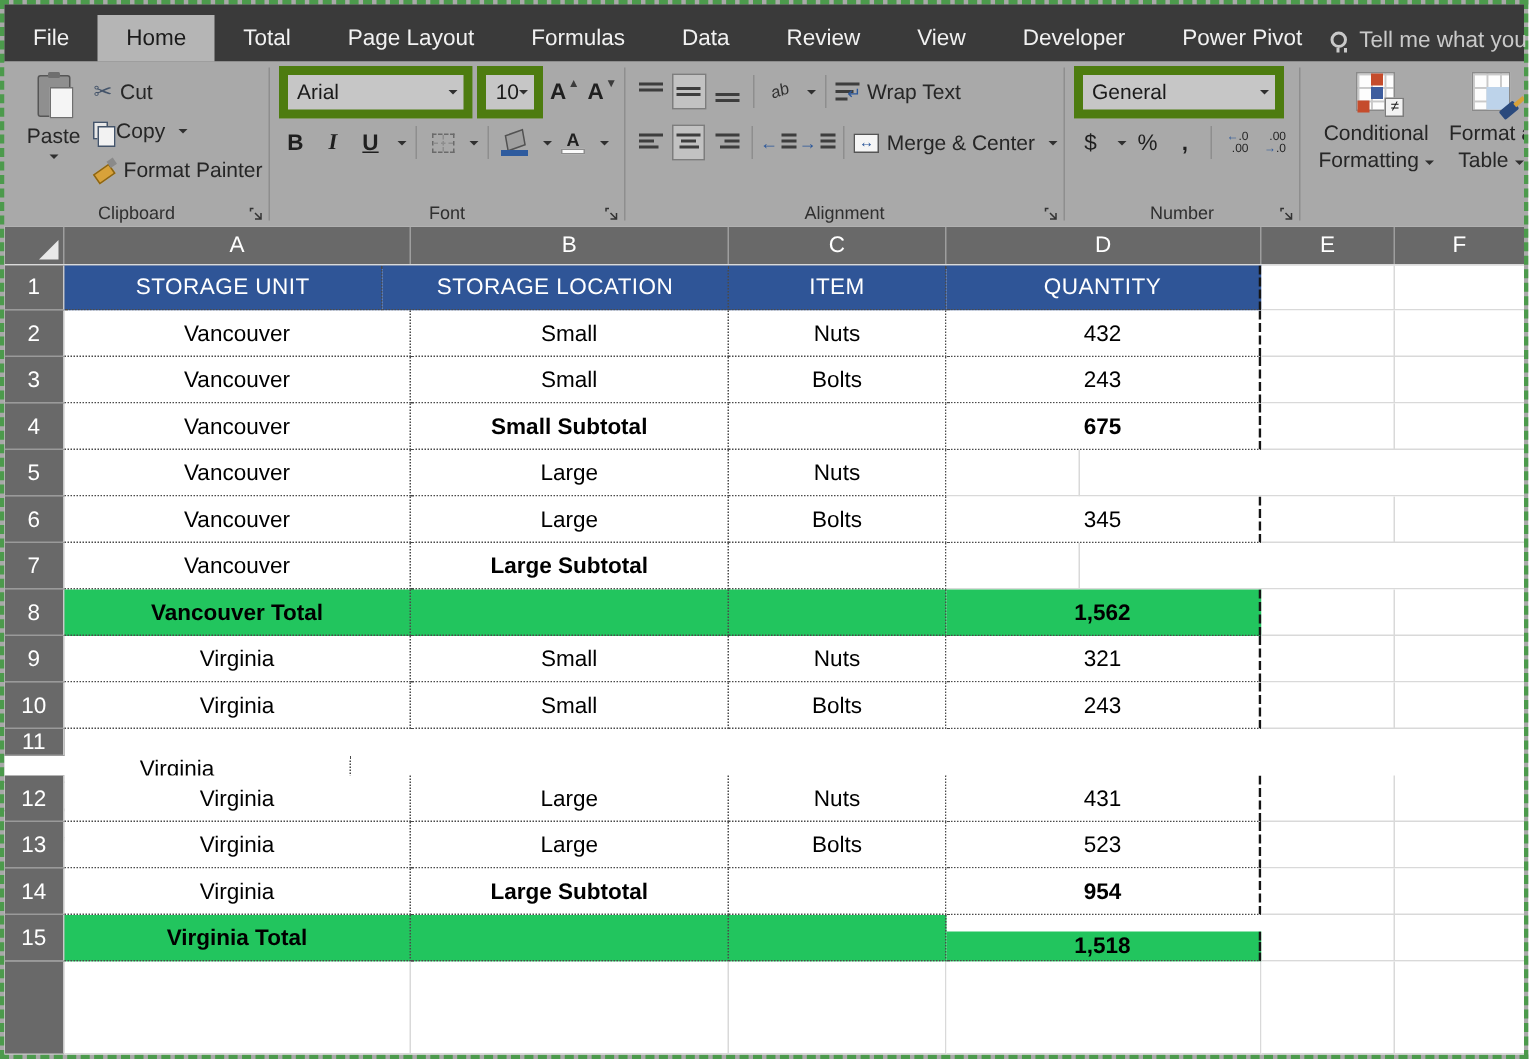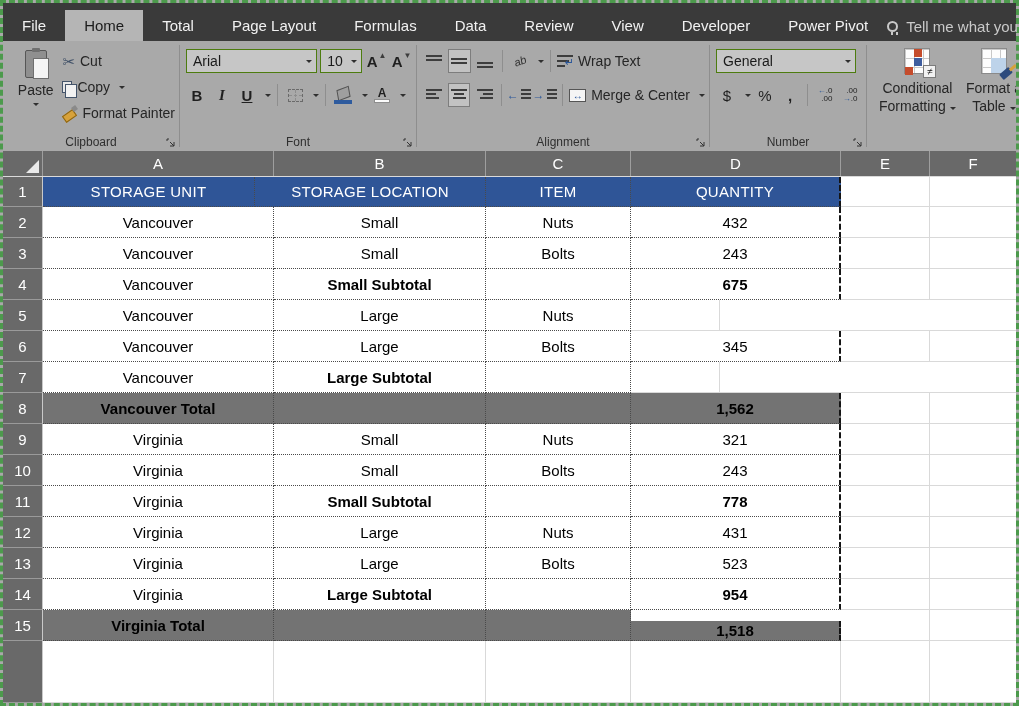--- a/index.html
+++ b/index.html
@@ -66,21 +66,21 @@
     border:1px solid #44546a; background:#f2f2f2; }
   .brushic{ width:15px; height:14px; position:relative; }
   .brushic::before{ content:''; position:absolute; left:1px; top:6px; width:11px; height:6px;
     background:#d8a23a; border:1px solid #8a6415; transform:rotate(-35deg); }
   .brushic::after{ content:''; position:absolute; right:0; top:0; width:5px; height:5px;
     background:#8a8a8a; transform:rotate(-35deg); }
 
   
   .g-font{ width:236px; }
   .rrow{ display:flex; align-items:center; gap:3px; height:30px; margin-bottom:4px; }
-  .combo{ background:#c6c6c6; border:1px solid #4d7c0f; height:24px; display:flex;
+  .combo{ background:#c6c6c6; border:6px solid #4d7c0f; height:35px; display:flex;
     align-items:center; padding:0 4px 0 6px; font-size:14px; color:#1a1a1a; cursor:pointer; }
   .combo .caret{ margin-left:auto; }
   .combo.fontname{ width:148px; }
   .combo.fontsize{ width:46px; }
   .btn{ display:flex; align-items:center; justify-content:center; min-width:22px; height:24px;
     cursor:pointer; font-size:15px; color:#1f1f1f; padding:0 2px; }
   .btn.sel{ background:#c2c2c2; border:1px solid #7d7d7d; }
   .fA{ font-weight:700; font-size:15px; }
   .fA .sup{ font-size:8px; color:#3c3c3c; position:relative; top:-6px; left:1px; }
   .bI{ font-family:"Liberation Serif", serif; font-style:italic; font-weight:700; }
@@ -172,21 +172,21 @@
   .rowhdr{ width:40px; background:#696969; color:#fff; font-size:15px; display:flex;
     align-items:center; justify-content:center; border-bottom:1px solid #9a9a9a;
     border-right:1px solid #c9c9c9; cursor:pointer; flex-shrink:0; }
   .cell{ display:flex; align-items:center; justify-content:center; font-size:15px; color:#000;
     background:#fff; cursor:cell; overflow:hidden; white-space:nowrap; }
   .tc{ border-right:1px dotted #4a4a4a; border-bottom:1px dotted #4a4a4a; }
   .tc.dlast{ border-right:2px dashed #151515; }
   .hdrblue{ background:#2f5597; color:#fff; font-size:15px; letter-spacing:.3px; }
   .xc{ border-right:1px solid #d9d9d9; border-bottom:1px solid #d9d9d9; }
   .bold{ font-weight:700; }
-  .grayrow{ background:#737373; }
+  .grayrow{ background:#22c55e; }
 </style>
 </head>
 <body>
 
 <div class="screen">
 
   <div class="tabbar">
     <div style="display:flex;align-items:flex-end;height:100%;">
         <div class="tab">File</div>
         <div class="tab active">Home</div>
@@ -521,21 +521,21 @@
         </div>
         <div class="grow" style="height: 31px;">
           <div class="rowhdr">10</div>
           <div class="cell tc" style="width: 231px; flex-shrink: 0;">Virginia</div>
           <div class="cell tc" style="width: 212px; flex-shrink: 0;">Small</div>
           <div class="cell tc" style="width: 145px; flex-shrink: 0;">Bolts</div>
           <div class="cell tc dlast" style="width: 210px; flex-shrink: 0;">243</div>
           <div class="cell xc" style="width: 89px; flex-shrink: 0;"></div>
           <div class="cell xc" style="flex: 1 1 0%; border-right: none;"></div>
         </div>
-        <div class="grow" style="height: 31px;">
+        <div class="grow" style="height: 31px; flex-direction: column;">
           <div class="rowhdr">11</div>
           <div class="cell tc" style="width: 231px; flex-shrink: 0;">Virginia</div>
           <div class="cell tc bold" style="width: 212px; flex-shrink: 0;">Small Subtotal</div>
           <div class="cell tc" style="width: 145px; flex-shrink: 0;"></div>
           <div class="cell tc dlast bold" style="width: 210px; flex-shrink: 0;">778</div>
           <div class="cell xc" style="width: 89px; flex-shrink: 0;"></div>
           <div class="cell xc" style="flex: 1 1 0%; border-right: none;"></div>
         </div>
         <div class="grow" style="height: 31px;">
           <div class="rowhdr">12</div>

